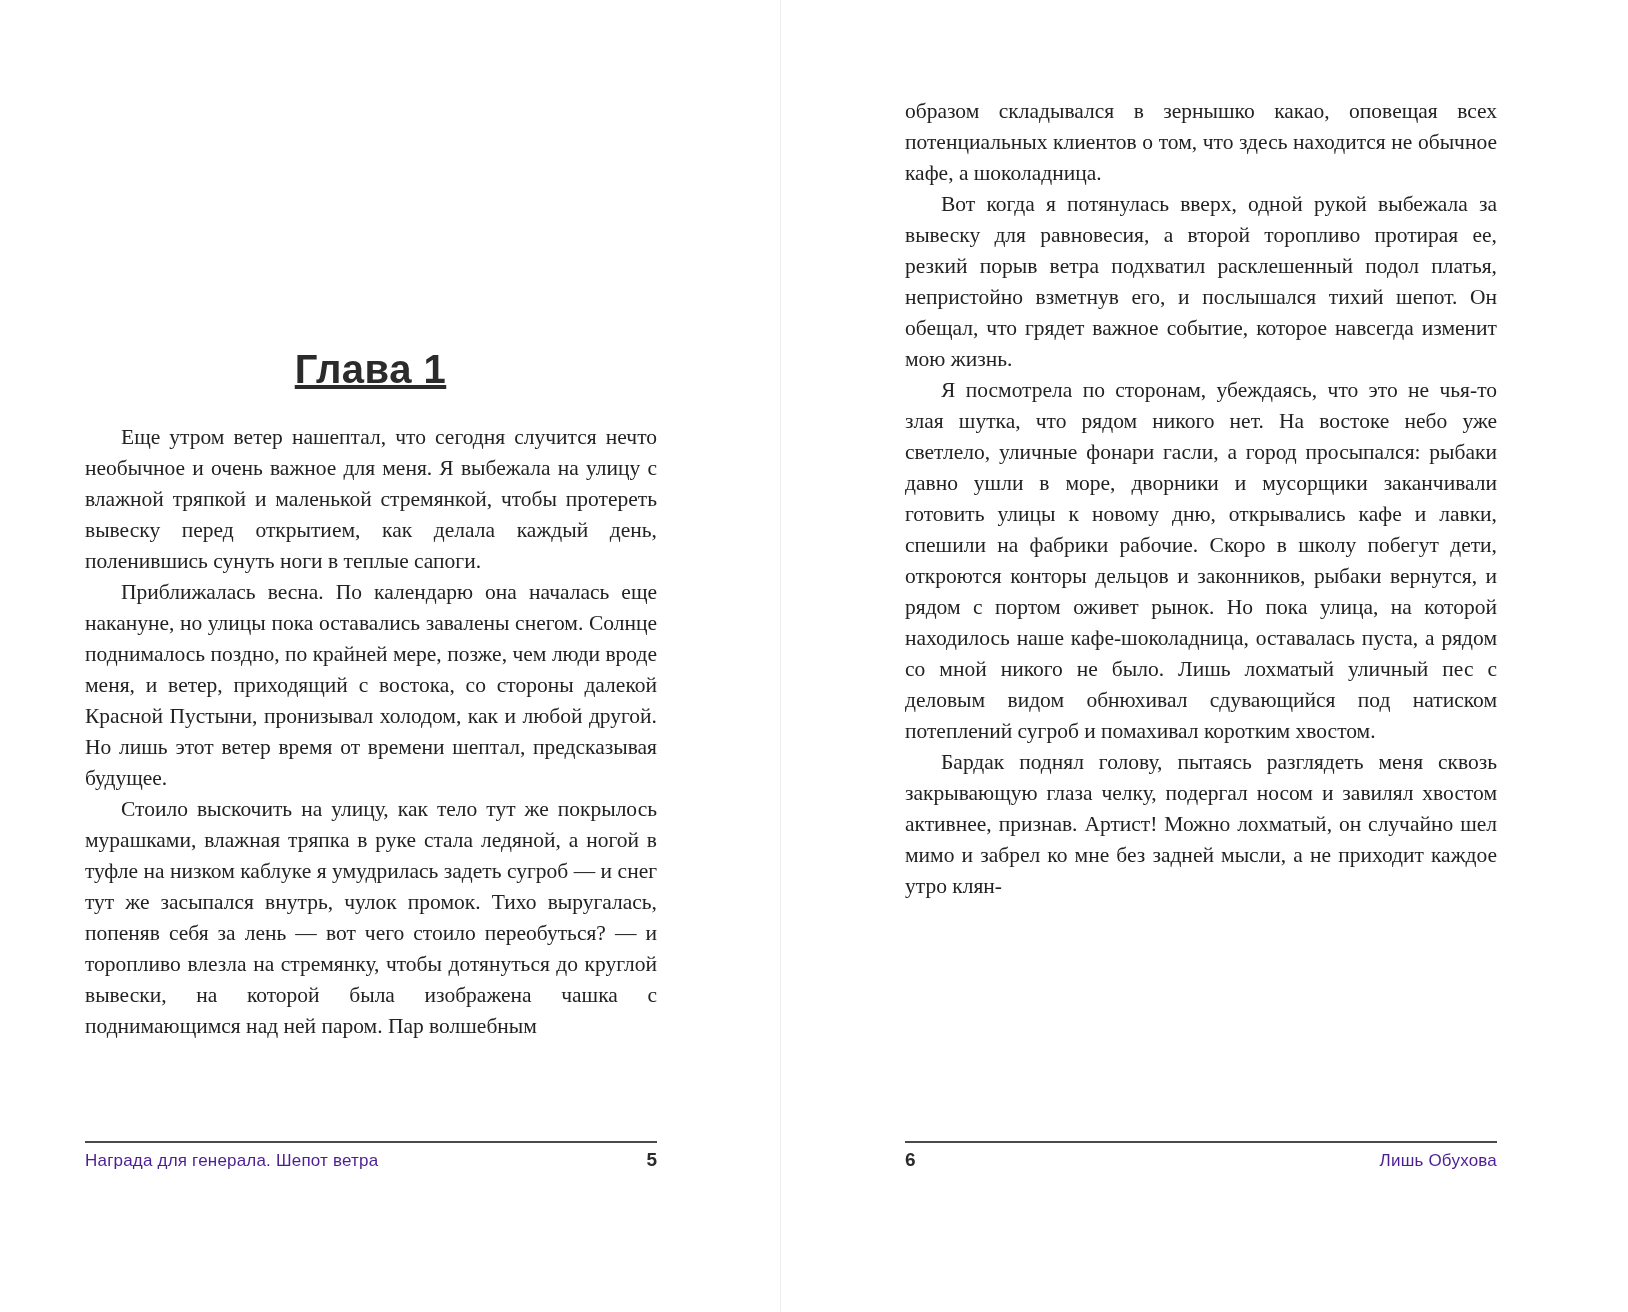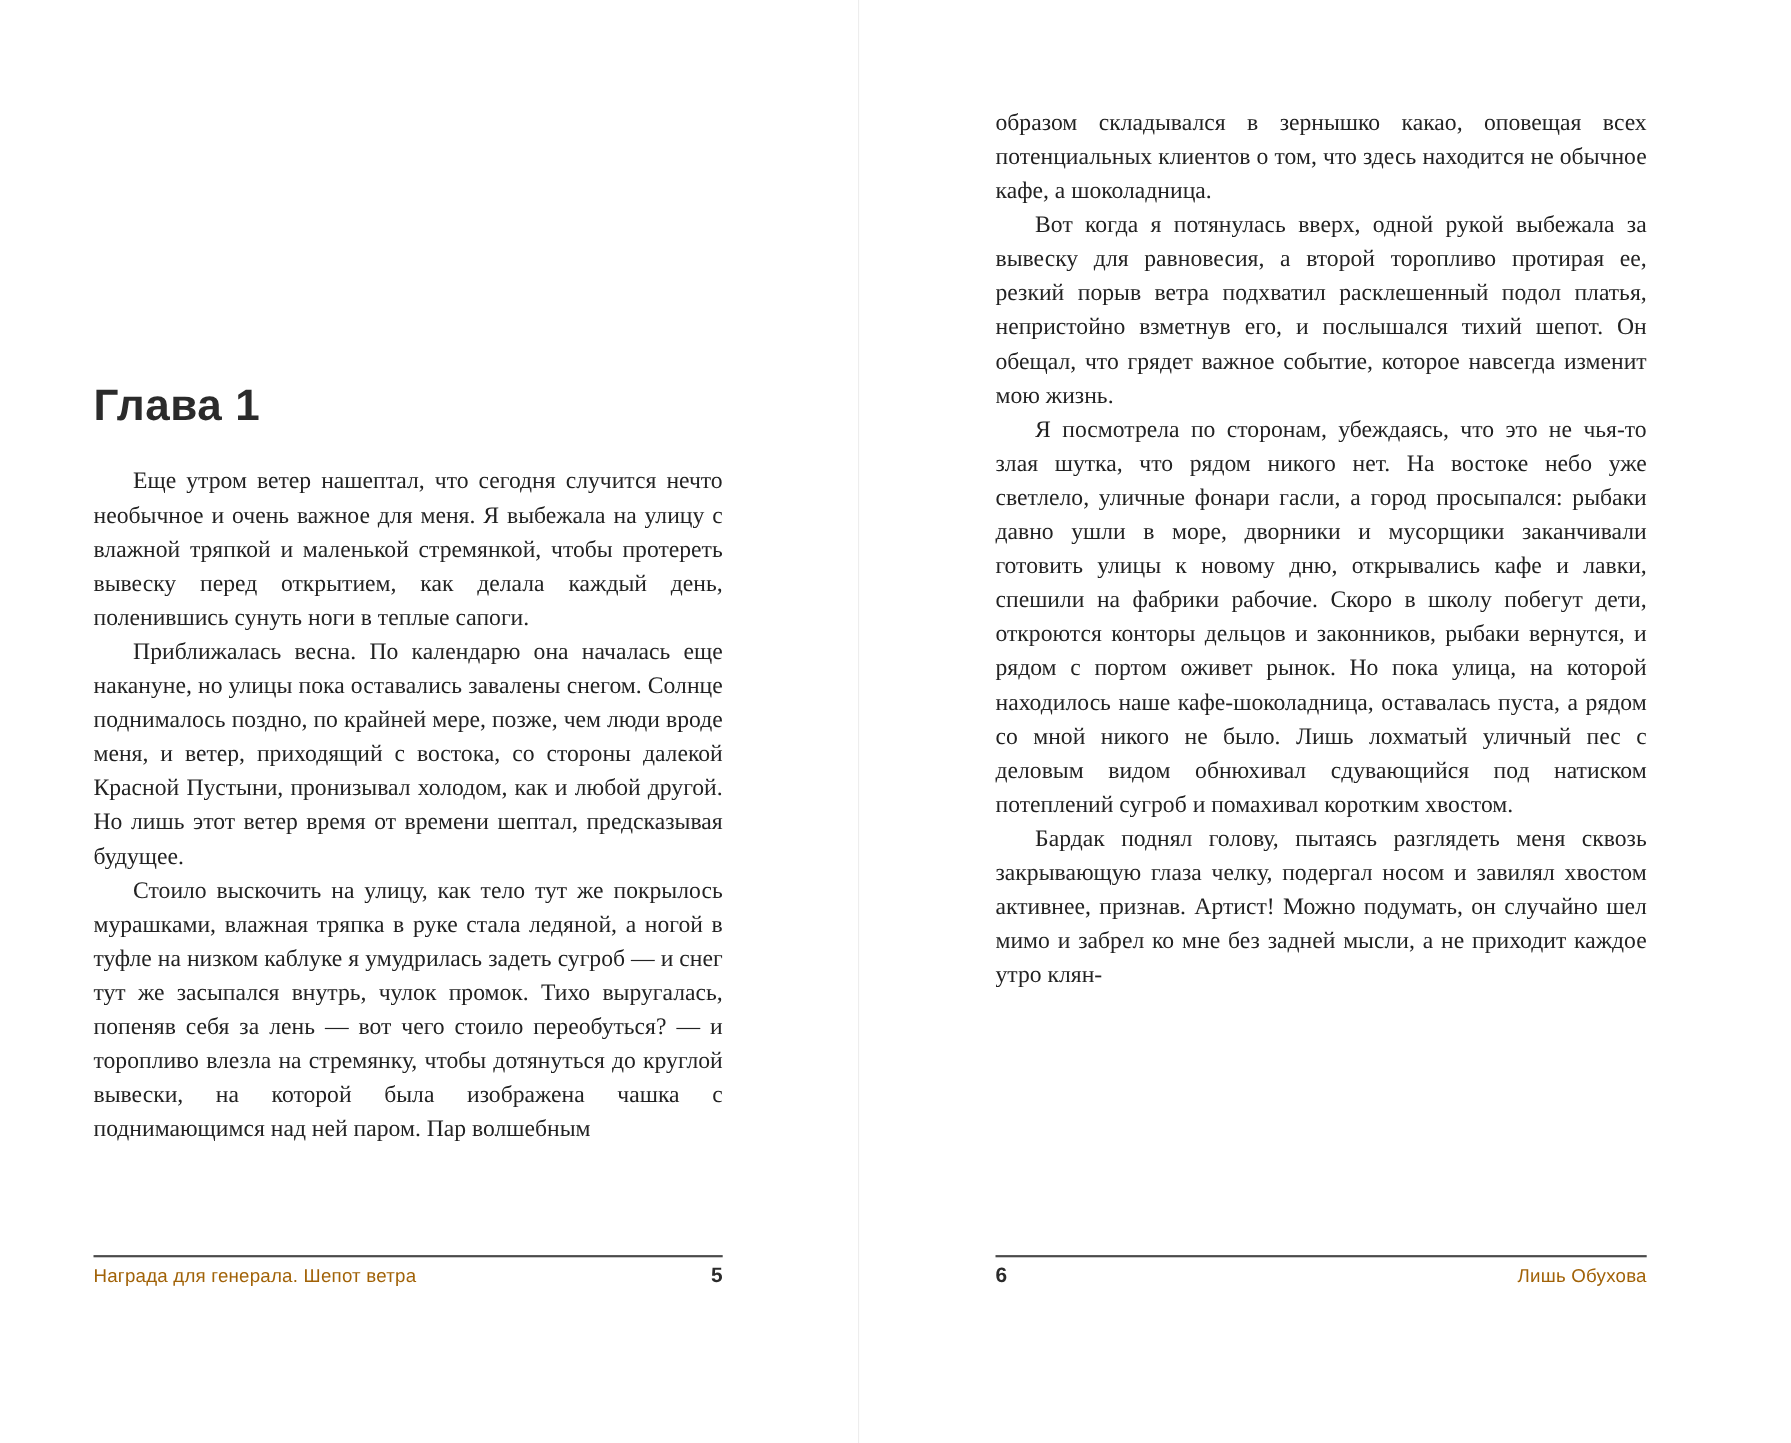--- a/index.html
+++ b/index.html
@@ -36,23 +36,24 @@
   .page-body { position: absolute; top: 0; left: 0; right: 0; }
   .page-left  .page-body { padding-top: 346px; }
   .page-right .page-body { padding-top: 96px; }
 
   .chapter-title {
     font-family: "Liberation Sans", sans-serif;
     font-weight: 700;
     font-size: 40px;
     line-height: 46px;
     color: #2b2b2b;
-    text-align: left;
+    text-align: center;
     margin: 0 1px 30px 0;
     letter-spacing: 0.5px;
+    text-decoration: underline;
   }
 
   .paragraphs p {
     font-size: 21.5px;
     line-height: 31px;
     text-align: justify;
     text-indent: 36px;
     color: #222222;
   }
   .page-right .paragraphs p:first-child { text-indent: 0; }
@@ -63,21 +64,21 @@
     left: 0;
     right: 0;
     border-top: 2px solid #4a4a4a;
     padding-top: 6px;
     display: flex;
     justify-content: space-between;
     align-items: baseline;
     font-family: "Liberation Sans", sans-serif;
   }
   .footer .muted {
-    color: #a16207;
+    color: #4c1d95;
     font-size: 17px;
     letter-spacing: 0.2px;
     text-align: center;
   }
   .footer .page-number {
     color: #2b2b2b;
     font-size: 19px;
     font-weight: 700;
   }
 </style>
@@ -102,21 +103,21 @@
   </div>
 
   <div class="divider"></div>
 
   <div class="page page-right">
     <div class="page-body">
       <div class="paragraphs">
           <p>образом складывался в зернышко какао, оповещая всех потенциальных клиентов о том, что здесь находится не обычное кафе, а шоколадница.</p>
           <p>Вот когда я потянулась вверх, одной рукой выбежала за вывеску для равновесия, а второй торопливо протирая ее, резкий порыв ветра подхватил расклешенный подол платья, непристойно взметнув его, и послышался тихий шепот. Он обещал, что грядет важное событие, которое навсегда изменит мою жизнь.</p>
           <p>Я посмотрела по сторонам, убеждаясь, что это не чья-то злая шутка, что рядом никого нет. На востоке небо уже светлело, уличные фонари гасли, а город просыпался: рыбаки давно ушли в море, дворники и мусорщики заканчивали готовить улицы к новому дню, открывались кафе и лавки, спешили на фабрики рабочие. Скоро в школу побегут дети, откроются конторы дельцов и законников, рыбаки вернутся, и рядом с портом оживет рынок. Но пока улица, на которой находилось наше кафе-шоколадница, оставалась пуста, а рядом со мной никого не было. Лишь лохматый уличный пес с деловым видом обнюхивал сдувающийся под натиском потеплений сугроб и помахивал коротким хвостом.</p>
-          <p>Бардак поднял голову, пытаясь разглядеть меня сквозь закрывающую глаза челку, подергал носом и завилял хвостом активнее, признав. Артист! Можно подумать, он случайно шел мимо и забрел ко мне без задней мысли, а не приходит каждое утро клян-</p>
+          <p>Бардак поднял голову, пытаясь разглядеть меня сквозь закрывающую глаза челку, подергал носом и завилял хвостом активнее, признав. Артист! Можно лохматый, он случайно шел мимо и забрел ко мне без задней мысли, а не приходит каждое утро клян-</p>
         </div>
     </div>
     <div class="footer">
       <span class="page-number">6</span>
       <span class="muted">Лишь Обухова</span>
     </div>
   </div>
 
 </div>
 

